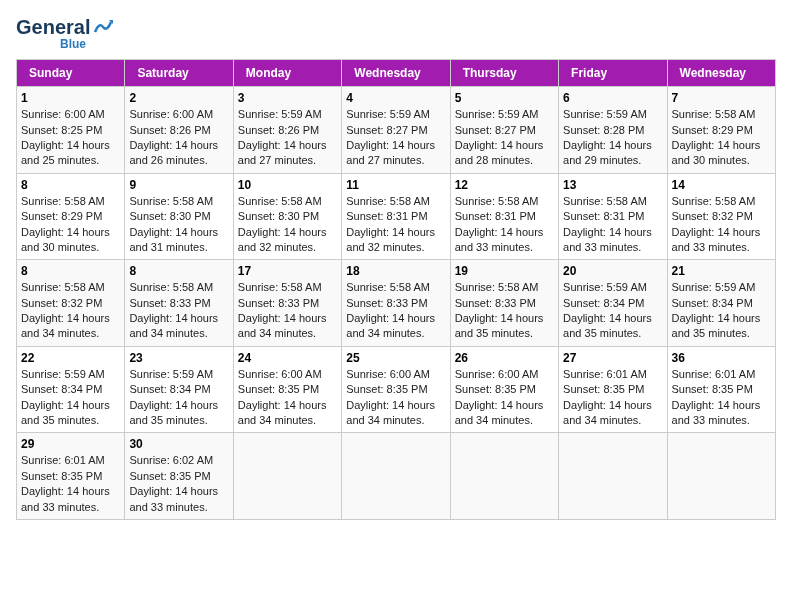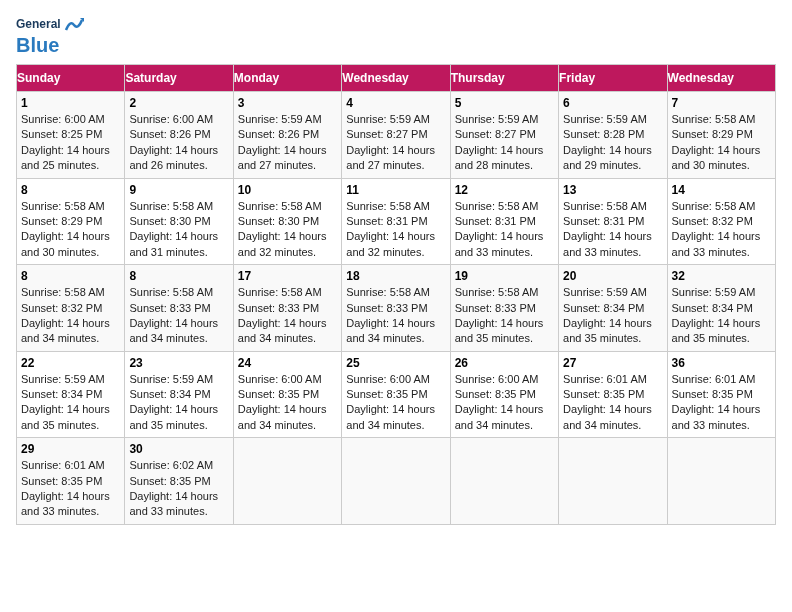--- a/index.html
+++ b/index.html
@@ -32,23 +32,23 @@
     .location-title {
       font-size: 14px;
       color: #333;
     }
     table {
       width: 100%;
       border-collapse: collapse;
       font-size: 10px;
     }
     thead th {
-      background-color: #be185d;
+      background-color: #a21caf;
       color: #fff;
-      padding: 6px 0;
+      padding: 6px 12px;
       text-align: left;
       font-size: 12px;
       font-weight: bold;
       border: 1px solid #ccc;
       margin-top: 24px;
     }
     tbody td {
       border: 1px solid #ccc;
       vertical-align: top;
       padding: 4px;
@@ -75,27 +75,27 @@
       background: #f0f0f0;
     }
   </style>
 </head>
 <body>
 
 <div class="header-area">
   <div class="logo">
   <div style="display:flex;flex-direction:column;line-height:1.1;">
     <span style="display:flex;align-items:center;gap:3px;">
-      <span style="font-size:12px;font-weight:bold;color:#1a3a5c;">General</span>
+      <span style="font-size:20px;font-weight:bold;color:#1a3a5c;">General</span>
       <svg width="20" height="18" viewBox="0 0 20 18">
         <path d="M2,14 Q6,4 10,9 Q14,14 18,4" stroke="#2a7abf" stroke-width="2.5" fill="none"></path>
         <polygon points="16,2 20,6 20,2" fill="#2a7abf"></polygon>
       </svg>
     </span>
-    <span style="font-size:20px;font-weight:bold;color:#2a7abf;">Blue</span>
+    <span style="font-size:12px;font-weight:bold;color:#2a7abf;margin-left:44px;">Blue</span>
   </div>
 </div>
   <div class="title-area">
     <div class="month-title"></div>
     <div class="location-title"></div>
   </div>
 </div>
 
 <table>
   <thead>
@@ -189,21 +189,21 @@
         </td>
         <td>
           <span class="day-num">19</span>
           <div class="day-info">Sunrise: 5:58 AM<br>Sunset: 8:33 PM<br>Daylight: 14 hours and 35 minutes.</div>
         </td>
         <td>
           <span class="day-num">20</span>
           <div class="day-info">Sunrise: 5:59 AM<br>Sunset: 8:34 PM<br>Daylight: 14 hours and 35 minutes.</div>
         </td>
         <td>
-          <span class="day-num">32</span>
+          <span class="day-num">21</span>
           <div class="day-info">Sunrise: 5:59 AM<br>Sunset: 8:34 PM<br>Daylight: 14 hours and 35 minutes.</div>
         </td>
       </tr>
       <tr>
         <td>
           <span class="day-num">22</span>
           <div class="day-info">Sunrise: 5:59 AM<br>Sunset: 8:34 PM<br>Daylight: 14 hours and 35 minutes.</div>
         </td>
         <td>
           <span class="day-num">23</span>

